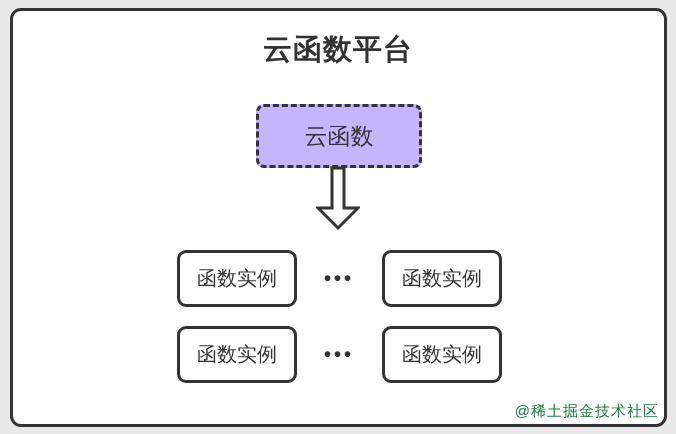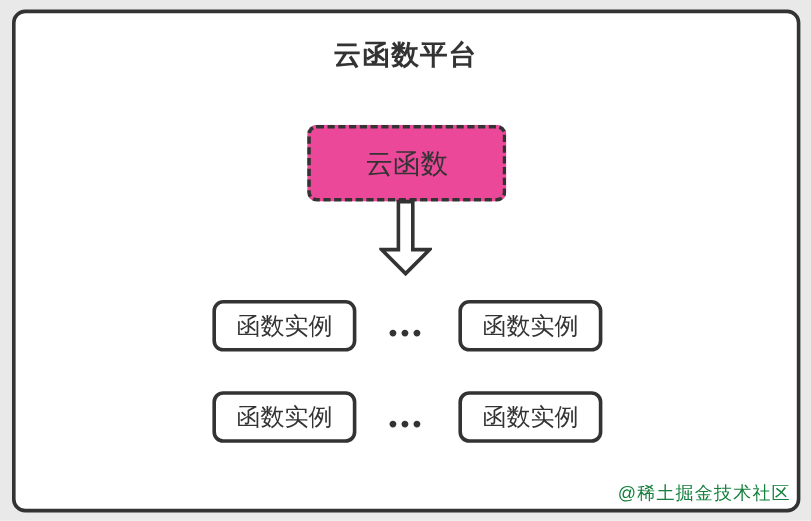--- a/index.html
+++ b/index.html
@@ -25,35 +25,35 @@
     background: #ffffff;
     border: 3px solid #333333;
     border-radius: 11px;
   }
   .title {
     position: absolute;
     left: 0;
     right: 0;
     top: 30px;
     text-align: center;
-    font-size: 23px;
+    font-size: 29px;
     font-weight: bold;
     letter-spacing: 1px;
     color: #333333;
   }
   .dashed-box {
     position: absolute;
     left: 256px;
     top: 104px;
     width: 166px;
     height: 64px;
     box-sizing: border-box;
     border: 3px dashed #333333;
     border-radius: 8px;
-    background: #ec4899;
+    background: #c4b5fd;
     display: flex;
     align-items: center;
     justify-content: center;
     font-size: 23px;
     color: #333333;
   }
   .arrow {
     position: absolute;
     left: 316px;
     top: 165px;
@@ -62,21 +62,21 @@
   }
   .arrow path {
     fill: #ffffff;
     stroke: #333333;
     stroke-width: 3;
     stroke-linejoin: miter;
   }
   .inst {
     position: absolute;
     width: 120px;
-    height: 43px;
+    height: 57px;
     box-sizing: border-box;
     border: 3px solid #333333;
     border-radius: 9px;
     background: #ffffff;
     display: flex;
     align-items: center;
     justify-content: center;
     font-size: 20px;
     color: #333333;
   }

